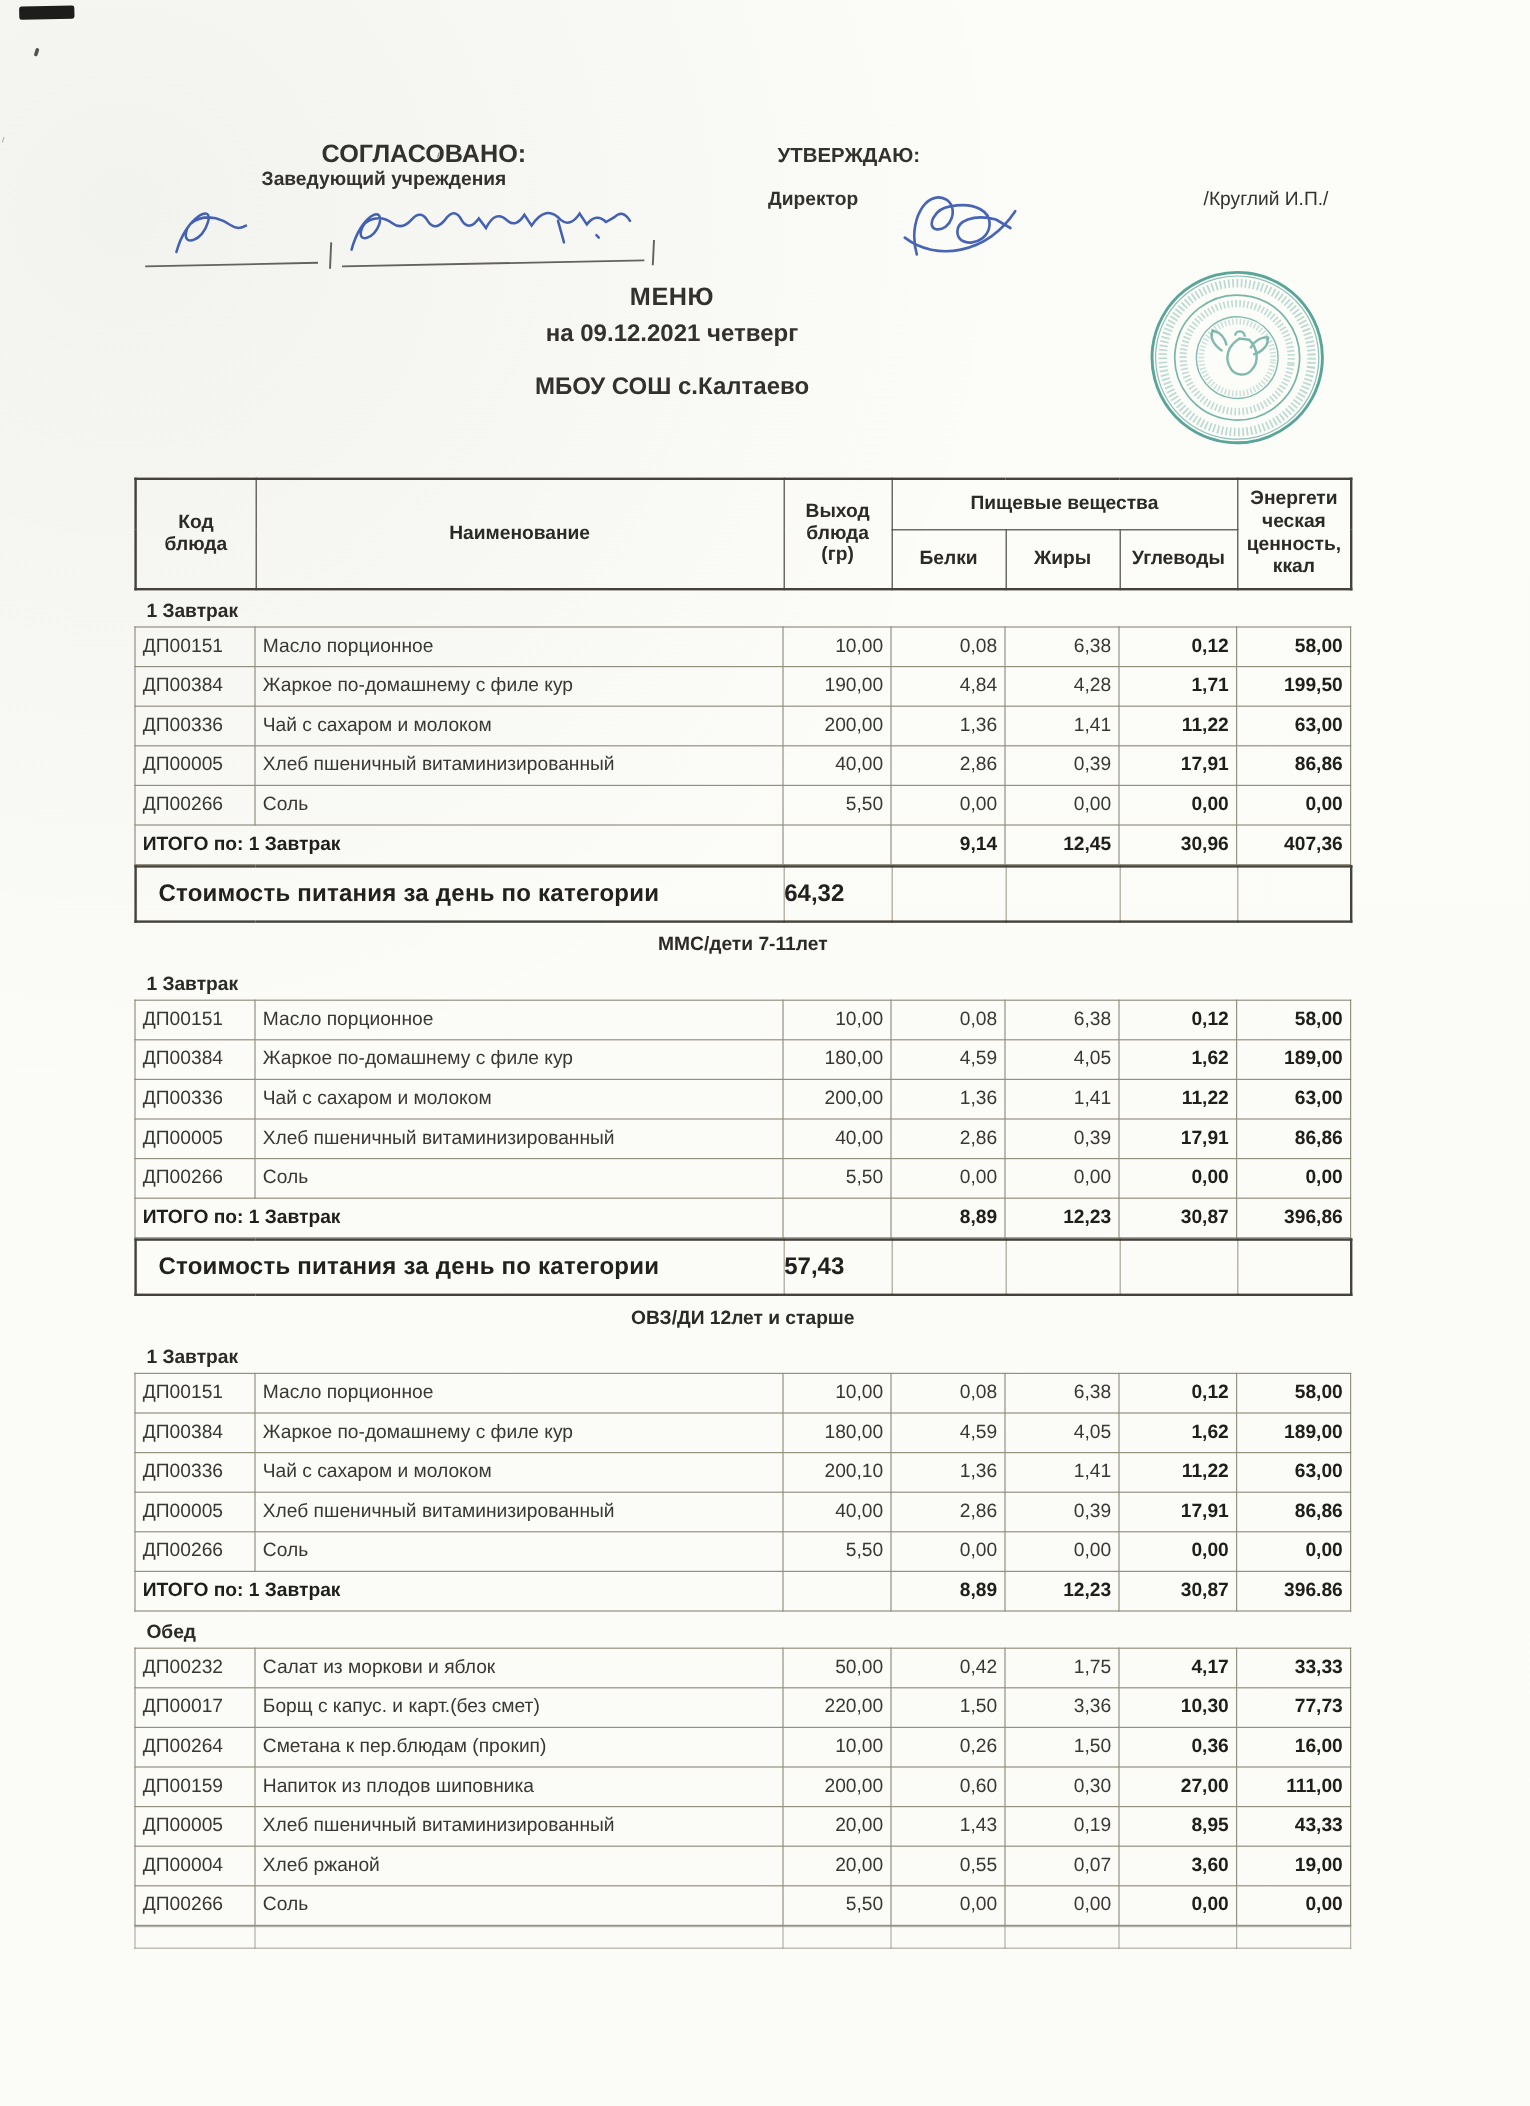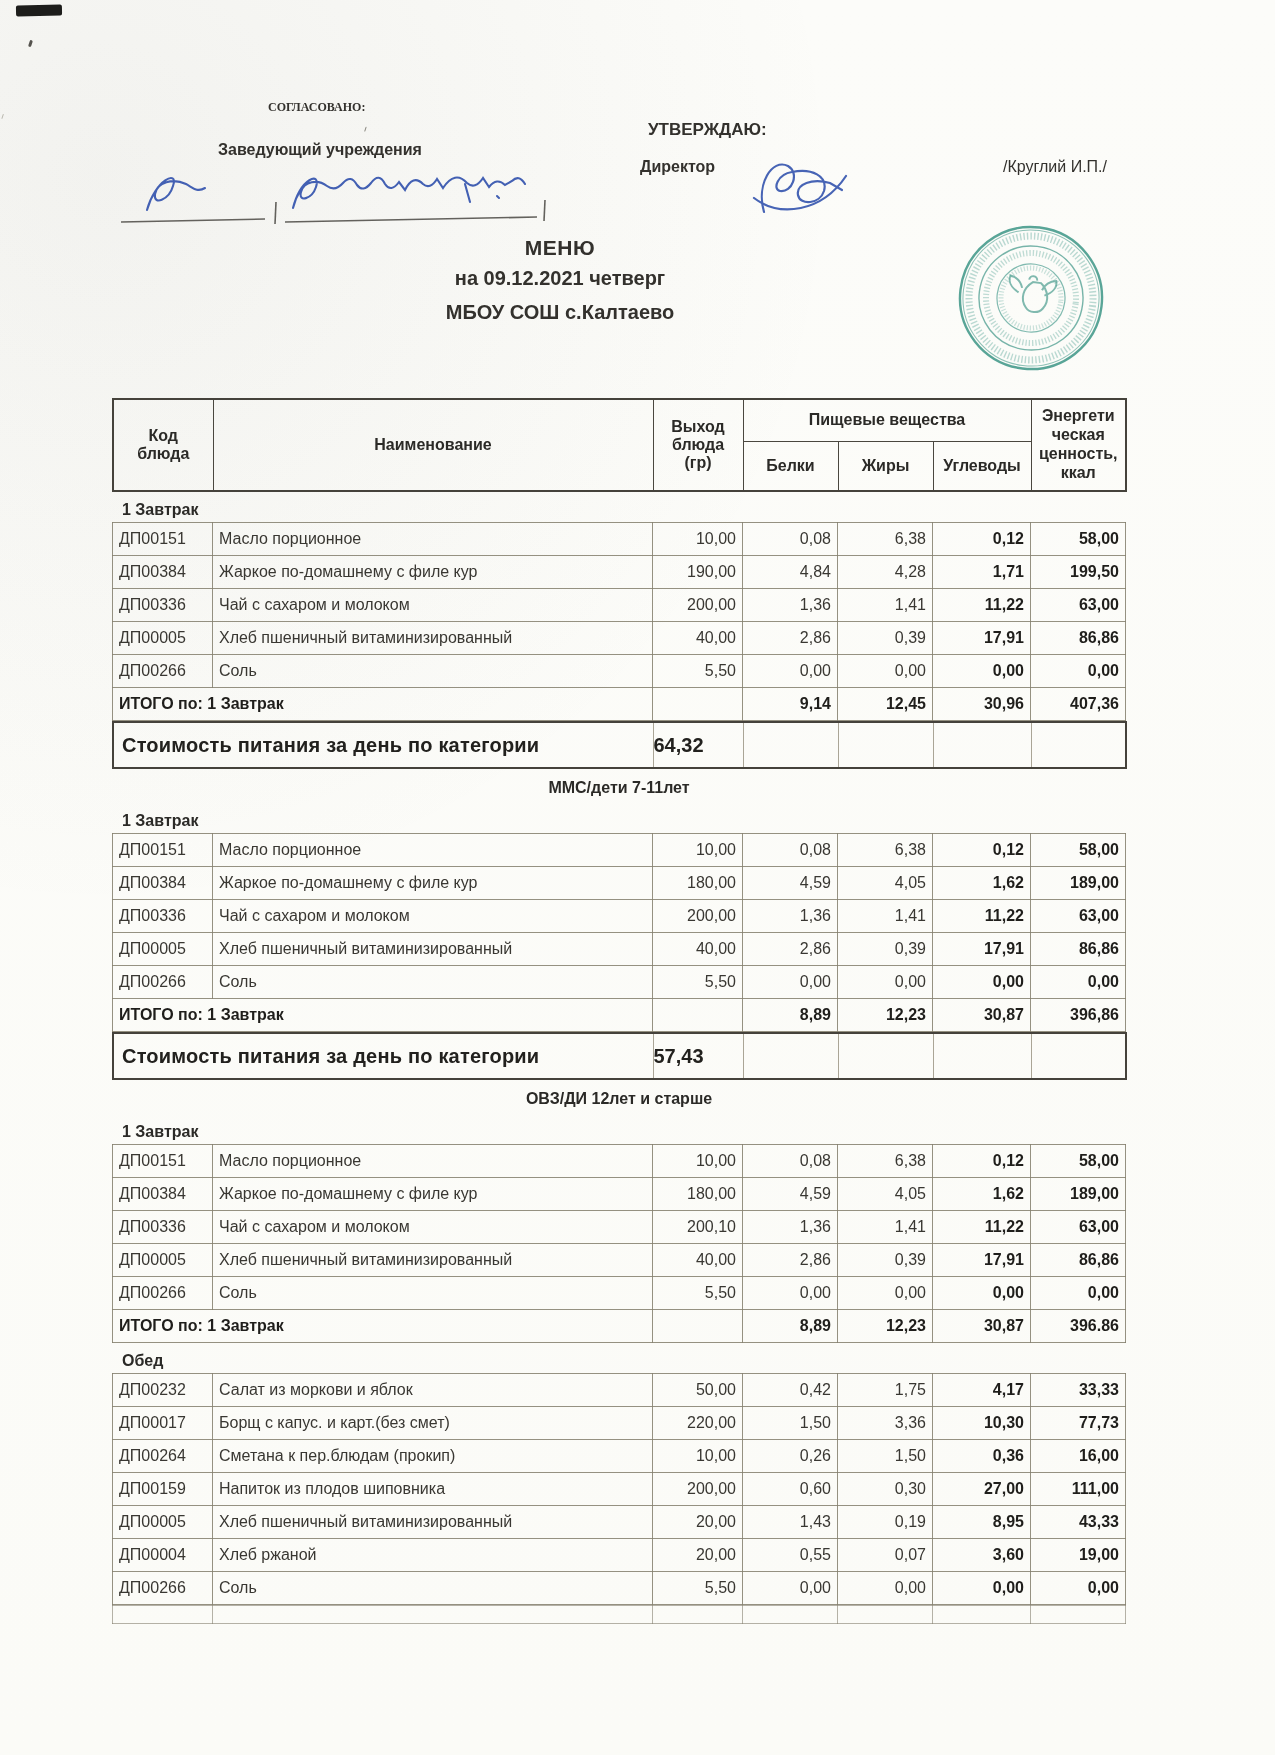--- a/index.html
+++ b/index.html
@@ -10,30 +10,30 @@
     background-image: radial-gradient(circle at 8% 10%, rgba(60,60,55,.05), transparent 38%),
                       linear-gradient(180deg, #fcfcf9 0%, #fbfbf7 100%);
     overflow:hidden;
     font-family:"Liberation Sans", sans-serif; color:#33312d;
   }
   .artifact-bar { position:absolute; left:16px; top:5px; width:46px; height:11px; background:#1d1d1b; border-radius:2px; transform:rotate(-1.2deg); }
   .speck { position:absolute; left:29px; top:40px; width:3px; height:7px; background:#55534e; border-radius:2px; transform:rotate(18deg); box-shadow: 345px -22px 0 -1px #8a8880, -4px 78px 0 -1px #b9b7af; }
 
   .abs { position:absolute; }
 
-  .lbl-agreed  { left:268px; top:100px; font-size:12px; font-weight:bold;font-family:Liberation Serif, serif; }
+  .lbl-agreed  { left:268px; top:117px; font-size:21px; font-weight:bold; }
   .lbl-role    { left:218px; top:141px; font-size:16px; font-weight:bold; }
   .lbl-approve { left:648px; top:120px; font-size:17px; font-weight:bold; }
   .lbl-direct  { left:640px; top:158px; font-size:16px; font-weight:bold; }
   .lbl-name    { left:1003px; top:158px; font-size:16px; font-weight:normal; }
 
   .title-wrap { left:0; top:236px; width:1120px; text-align:center; }
   .title-l1 { font-size:21px; font-weight:bold; letter-spacing:.5px; }
   .title-l2 { font-size:20px; font-weight:bold; margin-top:7px; }
-  .title-l3 { font-size:20px; font-weight:bold; margin-top:11px; }
+  .title-l3 { font-size:20px; font-weight:bold; margin-top:21px; }
 
   .sig-left  { left:113px; top:162px; }
   .sig-right { left:740px; top:146px; }
   .stamp     { left:948px; top:220px; }
 
   
   .menu-area { position:absolute; left:112px; top:398px; width:1014px; }
   table { border-collapse:collapse; table-layout:fixed; width:1013px; }
 
   .hdrt { border:2px solid #45423b; }
@@ -55,21 +55,21 @@
     font-size:16px; color:#393732; overflow:hidden; white-space:nowrap;
     vertical-align:middle; background:transparent;
   }
   .blk td.num { text-align:right; }
   .blk td.bold { font-weight:bold; color:#1f1e1b; }
   .blk tr.total td { font-weight:bold; color:#1f1e1b; }
   .blk tr.partial td { height:18px; border-color:#85806f99; }
 
   .cost { border:2px solid #45423b; }
   .cost td { height:46px; border:1px solid #aaa596; vertical-align:middle; }
-  .cost .cl { font-size:20px; font-weight:bold; color:#22211e; padding-left:8px; letter-spacing:.2px; }
+  .cost .cl { font-size:20px; font-weight:bold; color:#22211e; padding-left:18px; letter-spacing:.2px; }
   .cost .cv { font-size:20px; font-weight:bold; color:#22211e; }
 </style>
 </head>
 <body>
 
 <div class="page">
 
   <div class="artifact-bar"></div>
   <div class="speck"></div>
 

